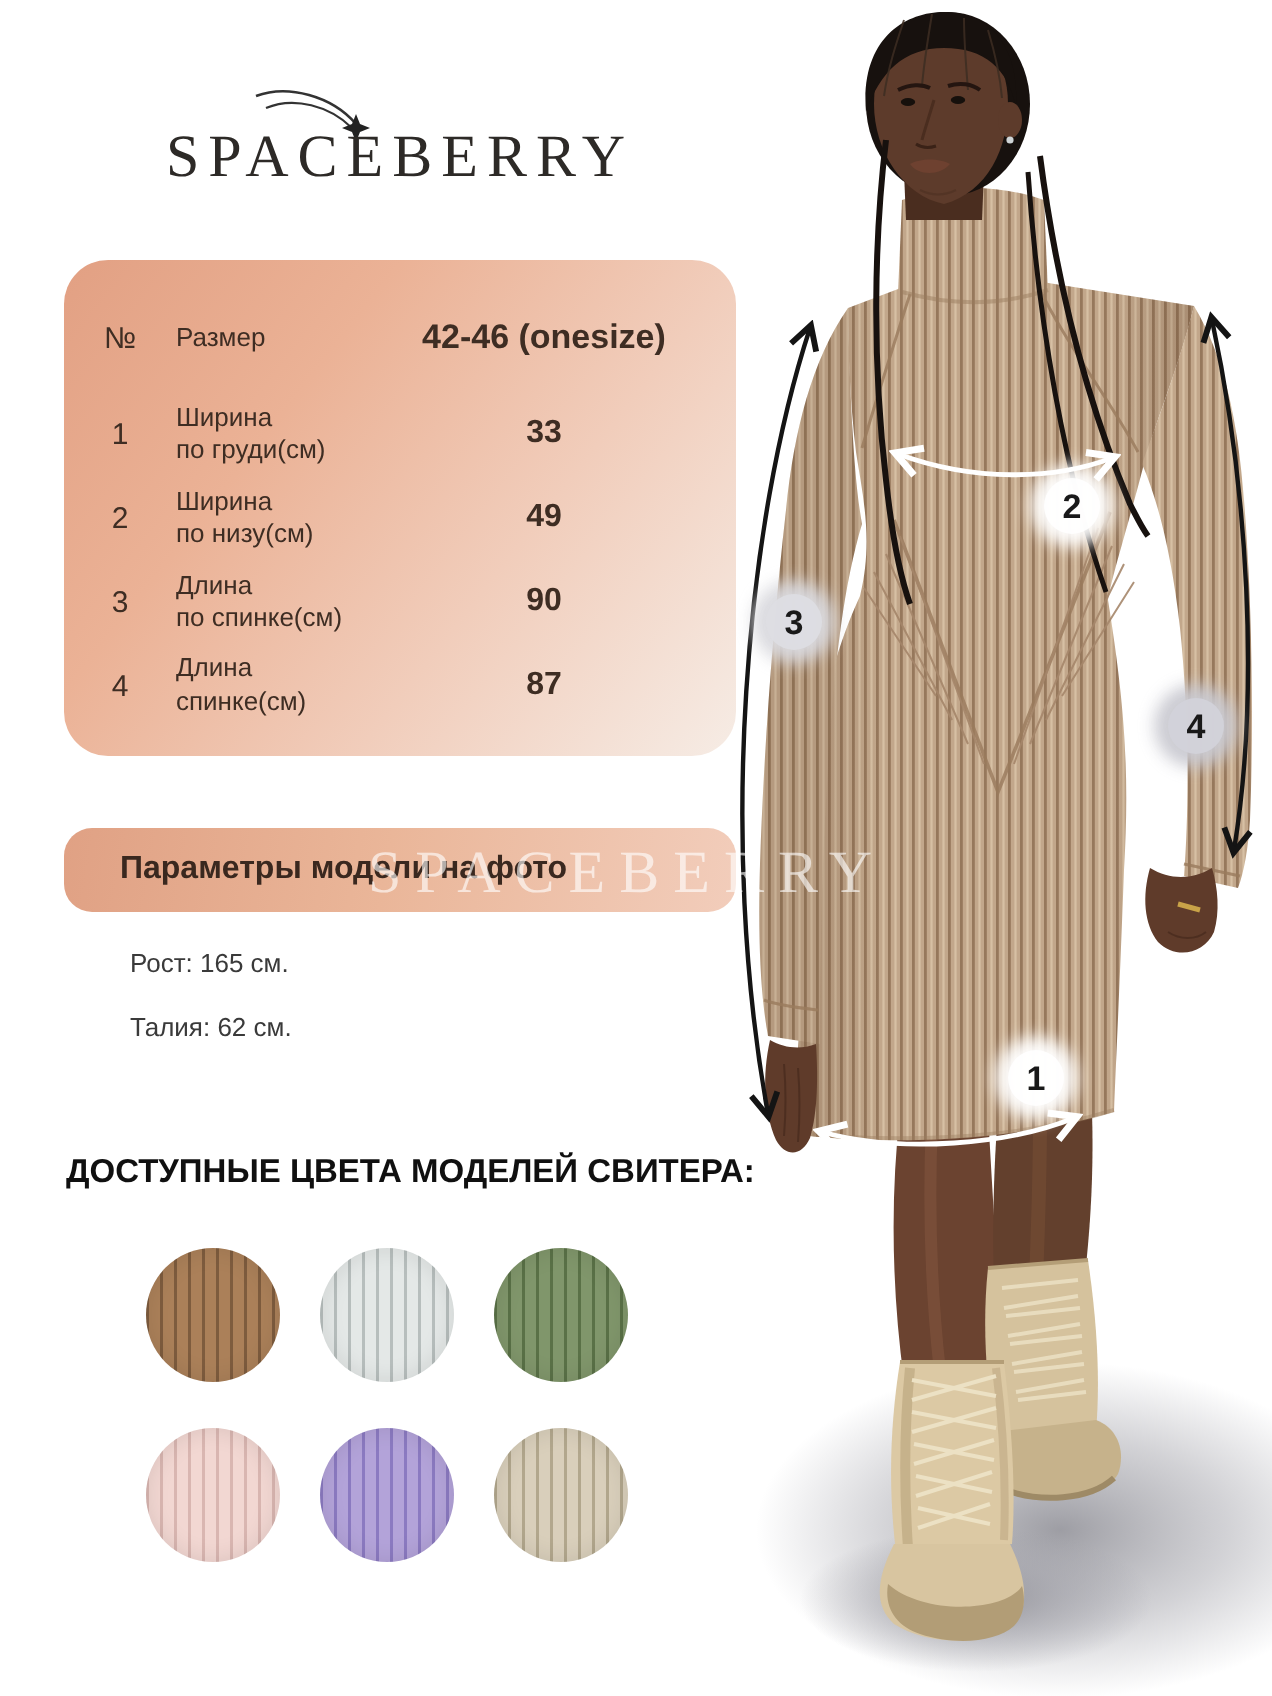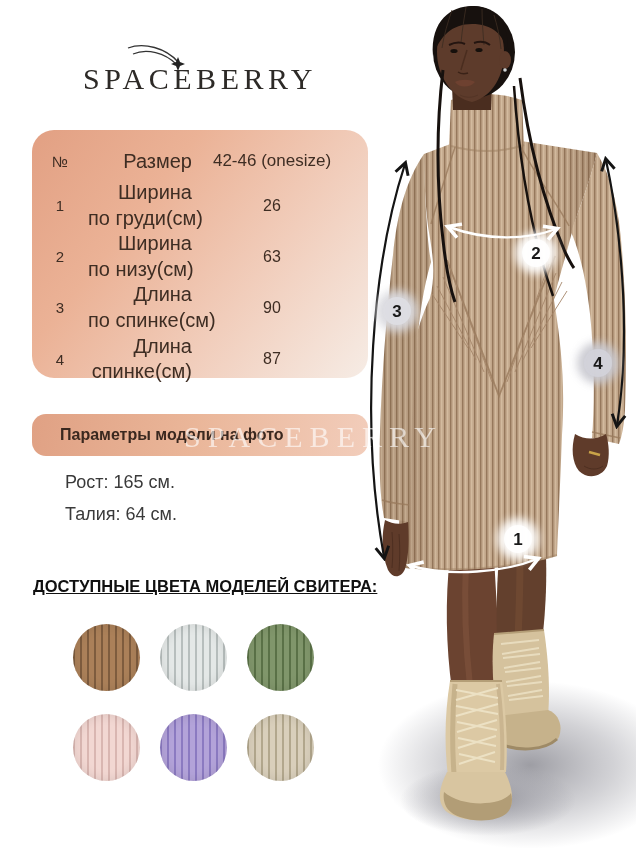--- a/index.html
+++ b/index.html
@@ -12,31 +12,31 @@
         color:#2d2a27;font-weight:500;z-index:2;}
   .logo-star{position:absolute;left:126px;top:40px;z-index:2;}
   
   .size-table{position:absolute;left:32px;top:130px;width:336px;height:248px;border-radius:22px;
         background:linear-gradient(128deg,#e2a083 0%,#ebb296 32%,#f1cdbb 64%,#f6ece5 100%);
         color:#3e2d23;display:flex;flex-direction:column;justify-content:space-between;
         padding:12px 0 14px;box-sizing:border-box;z-index:2;}
   .t-row{display:grid;grid-template-columns:56px 104px 1fr;align-items:center;flex:1;}
   .t-row.head{flex:1.3;}
   .cell-num{text-align:center;font-size:15px;font-weight:500;}
-  .cell-label{text-align:right;font-size:20px;font-weight:500;line-height:1.28;white-space:nowrap;}
+  .cell-label{text-align:left;font-size:13px;font-weight:500;line-height:1.28;white-space:nowrap;}
   .t-row.head .cell-label{line-height:1.9;}
-  .cell-val{text-align:center;font-size:16px;font-weight:400;padding-right:16px;}
+  .cell-val{text-align:center;font-size:16px;font-weight:700;padding-right:16px;}
   .t-row.head .cell-val{font-size:17px;}
   
   .pill{position:absolute;left:32px;top:414px;width:336px;height:42px;border-radius:14px;
         background:linear-gradient(100deg,#e0a184 0%,#eab699 48%,#f2cdbb 100%);
         display:flex;align-items:center;padding-left:28px;box-sizing:border-box;
         font-size:16px;font-weight:600;color:#3a281f;z-index:2;}
-  .params{position:absolute;left:65px;top:466px;font-size:18px;color:#3a3a3a;line-height:32px;z-index:2;}
-  .colors-title{position:absolute;left:33px;top:577px;font-size:16.5px;font-weight:700;color:#101010;z-index:2;text-decoration:underline;}
+  .params{position:absolute;left:65px;top:466px;font-size:13px;color:#3a3a3a;line-height:32px;z-index:2;}
+  .colors-title{position:absolute;left:33px;top:577px;font-size:16.5px;font-weight:700;color:#101010;z-index:2;}
   .swatches{position:absolute;left:73px;top:624px;display:grid;grid-template-columns:repeat(3,67px);
         gap:23px 20px;z-index:2;}
   .swatch{width:67px;height:67px;border-radius:50%;box-shadow:inset 0 0 12px rgba(0,0,0,0.10);}
   
   .watermark{position:absolute;left:184px;top:420px;font-family:"Liberation Serif",serif;
         font-size:30px;letter-spacing:7px;color:rgba(255,255,255,0.62);z-index:4;
         pointer-events:none;white-space:nowrap;}
   .badge-text{font-family:"Liberation Sans",sans-serif;font-size:17px;font-weight:bold;fill:#191919;text-anchor:middle;}
 </style>
 </head>
@@ -202,29 +202,29 @@
         <div>Размер</div>
       </div>
       <div class="cell-val">42-46 (onesize)</div>
     </div>
     <div class="t-row">
       <div class="cell-num">1</div>
       <div class="cell-label">
         <div>Ширина</div>
         <div>по груди(см)</div>
       </div>
-      <div class="cell-val">26</div>
+      <div class="cell-val">33</div>
     </div>
     <div class="t-row">
       <div class="cell-num">2</div>
       <div class="cell-label">
         <div>Ширина</div>
         <div>по низу(см)</div>
       </div>
-      <div class="cell-val">63</div>
+      <div class="cell-val">49</div>
     </div>
     <div class="t-row">
       <div class="cell-num">3</div>
       <div class="cell-label">
         <div>Длина</div>
         <div>по спинке(см)</div>
       </div>
       <div class="cell-val">90</div>
     </div>
     <div class="t-row">
@@ -236,21 +236,21 @@
       <div class="cell-val">87</div>
     </div>
   </div>
 
   <div class="pill">
     <span>Параметры модели на фото</span>
   </div>
 
   <div class="params">
     <div>Рост: 165 см.</div>
-    <div>Талия: 64 см.</div>
+    <div>Талия: 62 см.</div>
   </div>
 
   <div class="colors-title">ДОСТУПНЫЕ ЦВЕТА МОДЕЛЕЙ СВИТЕРА:</div>
 
   <div class="swatches">
     <div class="swatch" style="background: repeating-linear-gradient(90deg, rgb(126, 92, 62) 0px, rgb(126, 92, 62) 1.6px, rgb(171, 128, 89) 1.6px, rgb(171, 128, 89) 7px);"></div>
     <div class="swatch" style="background: repeating-linear-gradient(90deg, rgb(183, 190, 189) 0px, rgb(183, 190, 189) 1.6px, rgb(228, 232, 231) 1.6px, rgb(228, 232, 231) 7px);"></div>
     <div class="swatch" style="background: repeating-linear-gradient(90deg, rgb(90, 113, 71) 0px, rgb(90, 113, 71) 1.6px, rgb(128, 150, 107) 1.6px, rgb(128, 150, 107) 7px);"></div>
     <div class="swatch" style="background: repeating-linear-gradient(90deg, rgb(217, 182, 177) 0px, rgb(217, 182, 177) 1.6px, rgb(242, 215, 210) 1.6px, rgb(242, 215, 210) 7px);"></div>
     <div class="swatch" style="background: repeating-linear-gradient(90deg, rgb(139, 122, 193) 0px, rgb(139, 122, 193) 1.6px, rgb(179, 163, 217) 1.6px, rgb(179, 163, 217) 7px);"></div>

